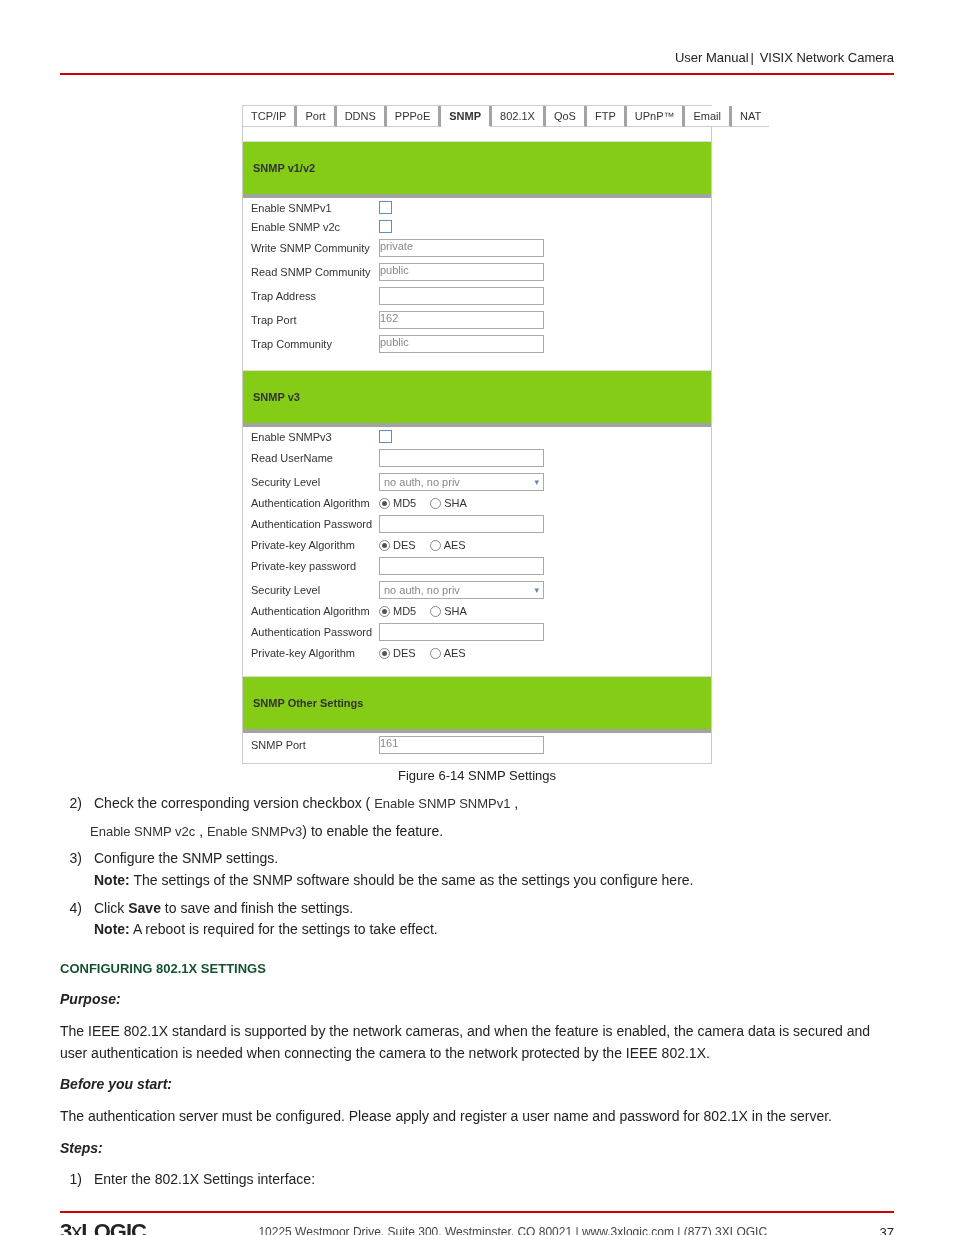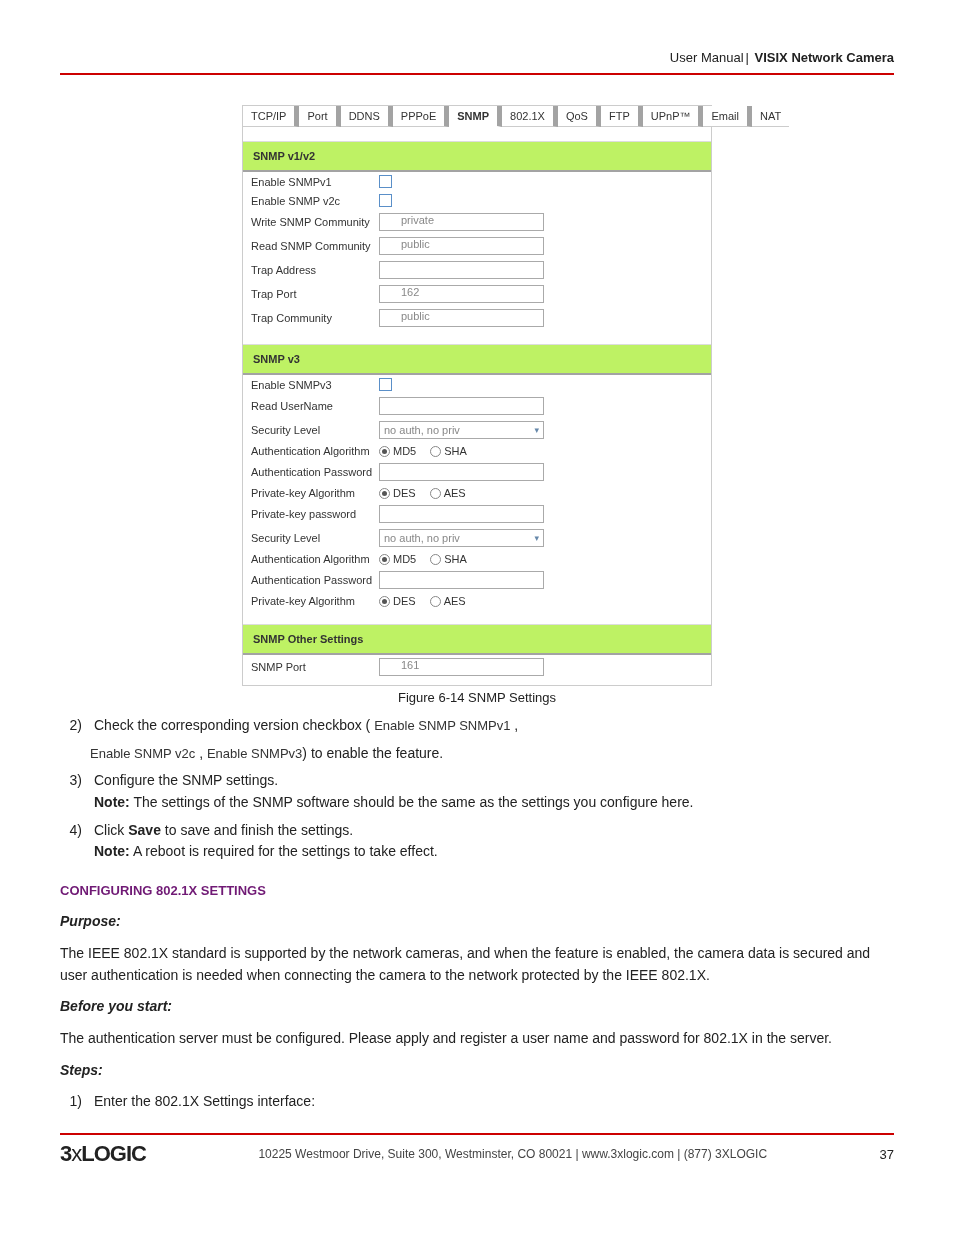--- a/index.html
+++ b/index.html
@@ -1,51 +1,51 @@
 <!DOCTYPE html>
 <html><head>
 <meta charset="utf-8">
 <style>
   * { box-sizing: border-box; margin: 0; padding: 0; }
   body { font-family: "Segoe UI", Tahoma, Arial, sans-serif; font-size: 13px; color: #222; background: #fff; width: 954px; margin: 0 auto; }
   .page { padding: 50px 60px 10px 60px; position: relative; min-height: 1180px; }
   .header-right { text-align: right; font-size: 13px; margin-bottom: 30px; }
   .header-right .sep { margin: 0 2px; }
-  .header-right b { font-weight: bold; }
+  .header-right b { font-weight: normal; }
   .red-line { border: none; border-top: 2px solid #c00; margin-top: 8px; }
 
   .snmp-panel { width: 470px; margin: 0 auto 4px auto; border:1px solid #ccc; font-family: Tahoma, sans-serif; font-size: 11px; color:#333;}
   .tabs { display:flex; }
-  .tab { border-right:5px solid #a3a3a3; border-bottom:1px solid #ccc; padding:4px 8px; font-size:11px; background:#fff; white-space:nowrap;}
+  .tab { border-right:3px solid #a3a3a3; border-bottom:1px solid #ccc; padding:4px 8px; font-size:11px; background:#fff; white-space:nowrap;}
   .tab.active { border-bottom:1px solid #fff; font-weight:bold;}
   .tab:last-child{border-right:none;}
-  .section-head { background:#bef264; padding:8px 10px; font-weight:bold; border-top:1px solid #ddd; border-bottom:2px solid #a3a3a3;}
+  .section-head { background:#84cc16; padding:20px 10px; font-weight:bold; border-top:1px solid #ddd; border-bottom:4px solid #a3a3a3;}
   .panel-body { padding:0 8px;}
   .frow { display:flex; align-items:center; padding:3px 0;}
   .flabel { width:128px; font-size:11px;}
   .chk { width:13px; height:13px; border:1px solid #5a8fc8; background:#fff;}
-  .txtin { width:165px; height:18px; border:1px solid #aaa; font-size:11px; padding:0 21px; color:#888;}
+  .txtin { width:165px; height:18px; border:1px solid #aaa; font-size:11px; padding:0 0; color:#888;}
   .sel { width:165px; height:18px; border:1px solid #aaa; font-size:11px; padding:0 4px; color:#888; display:flex; align-items:center; justify-content:space-between;gap:29px;}
   .sel .chev{color:#68a; font-size:9px;}
   .radio { width:11px;height:11px;border:1px solid #888;border-radius:50%;display:inline-flex;align-items:center;justify-content:center;margin-right:3px; vertical-align:middle;}
   .radio.on::after{content:"";width:5px;height:5px;background:#555;border-radius:50%;}
   .rlbl { margin-right:14px; font-size:11px;}
   .cutoff { overflow:hidden; height:18px;}
   .spacer { height:14px;}
 
   .caption { text-align:center; font-size:13px; margin:4px 0 10px 0;}
   .content { font-size:14px; line-height:1.55; }
   .content ol { list-style:none; padding:0; margin:0;}
   .content li { display:flex; margin:6px 0;}
   .content li .num { width:34px; text-align:right; padding-right:12px;}
   .content li .body { flex:1;}
   .inline-img { font-family: Tahoma, sans-serif; font-size:13px; color:#333;}
   .indent-line { margin-left:30px; margin-top:4px; margin-bottom:6px;}
   .note b { font-weight:bold;}
-  .sect-title { color:#701a75; font-weight:bold; font-size:13px; margin:18px 0 10px 0;}
+  .sect-title { color:#14532d; font-weight:bold; font-size:13px; margin:18px 0 10px 0;}
   .para { margin:4px 0 10px 0;}
   .bi { font-style:italic; font-weight:bold;}
   .steps-inner { margin-left:30px;}
 
   .footer-line { border:none; border-top:2px solid #c00; margin-top:20px;}
   .footer { display:flex; align-items:center; justify-content:space-between; padding:6px 0 0 0; font-size:12px;}
   .logo { font-family: Arial, sans-serif; font-weight:900; font-size:22px; letter-spacing:-1px;}
   .logo .x { font-weight:400;}
   .footaddr { color:#444; font-size:12px;text-align:center;}
   .pnum { font-size:13px;}

